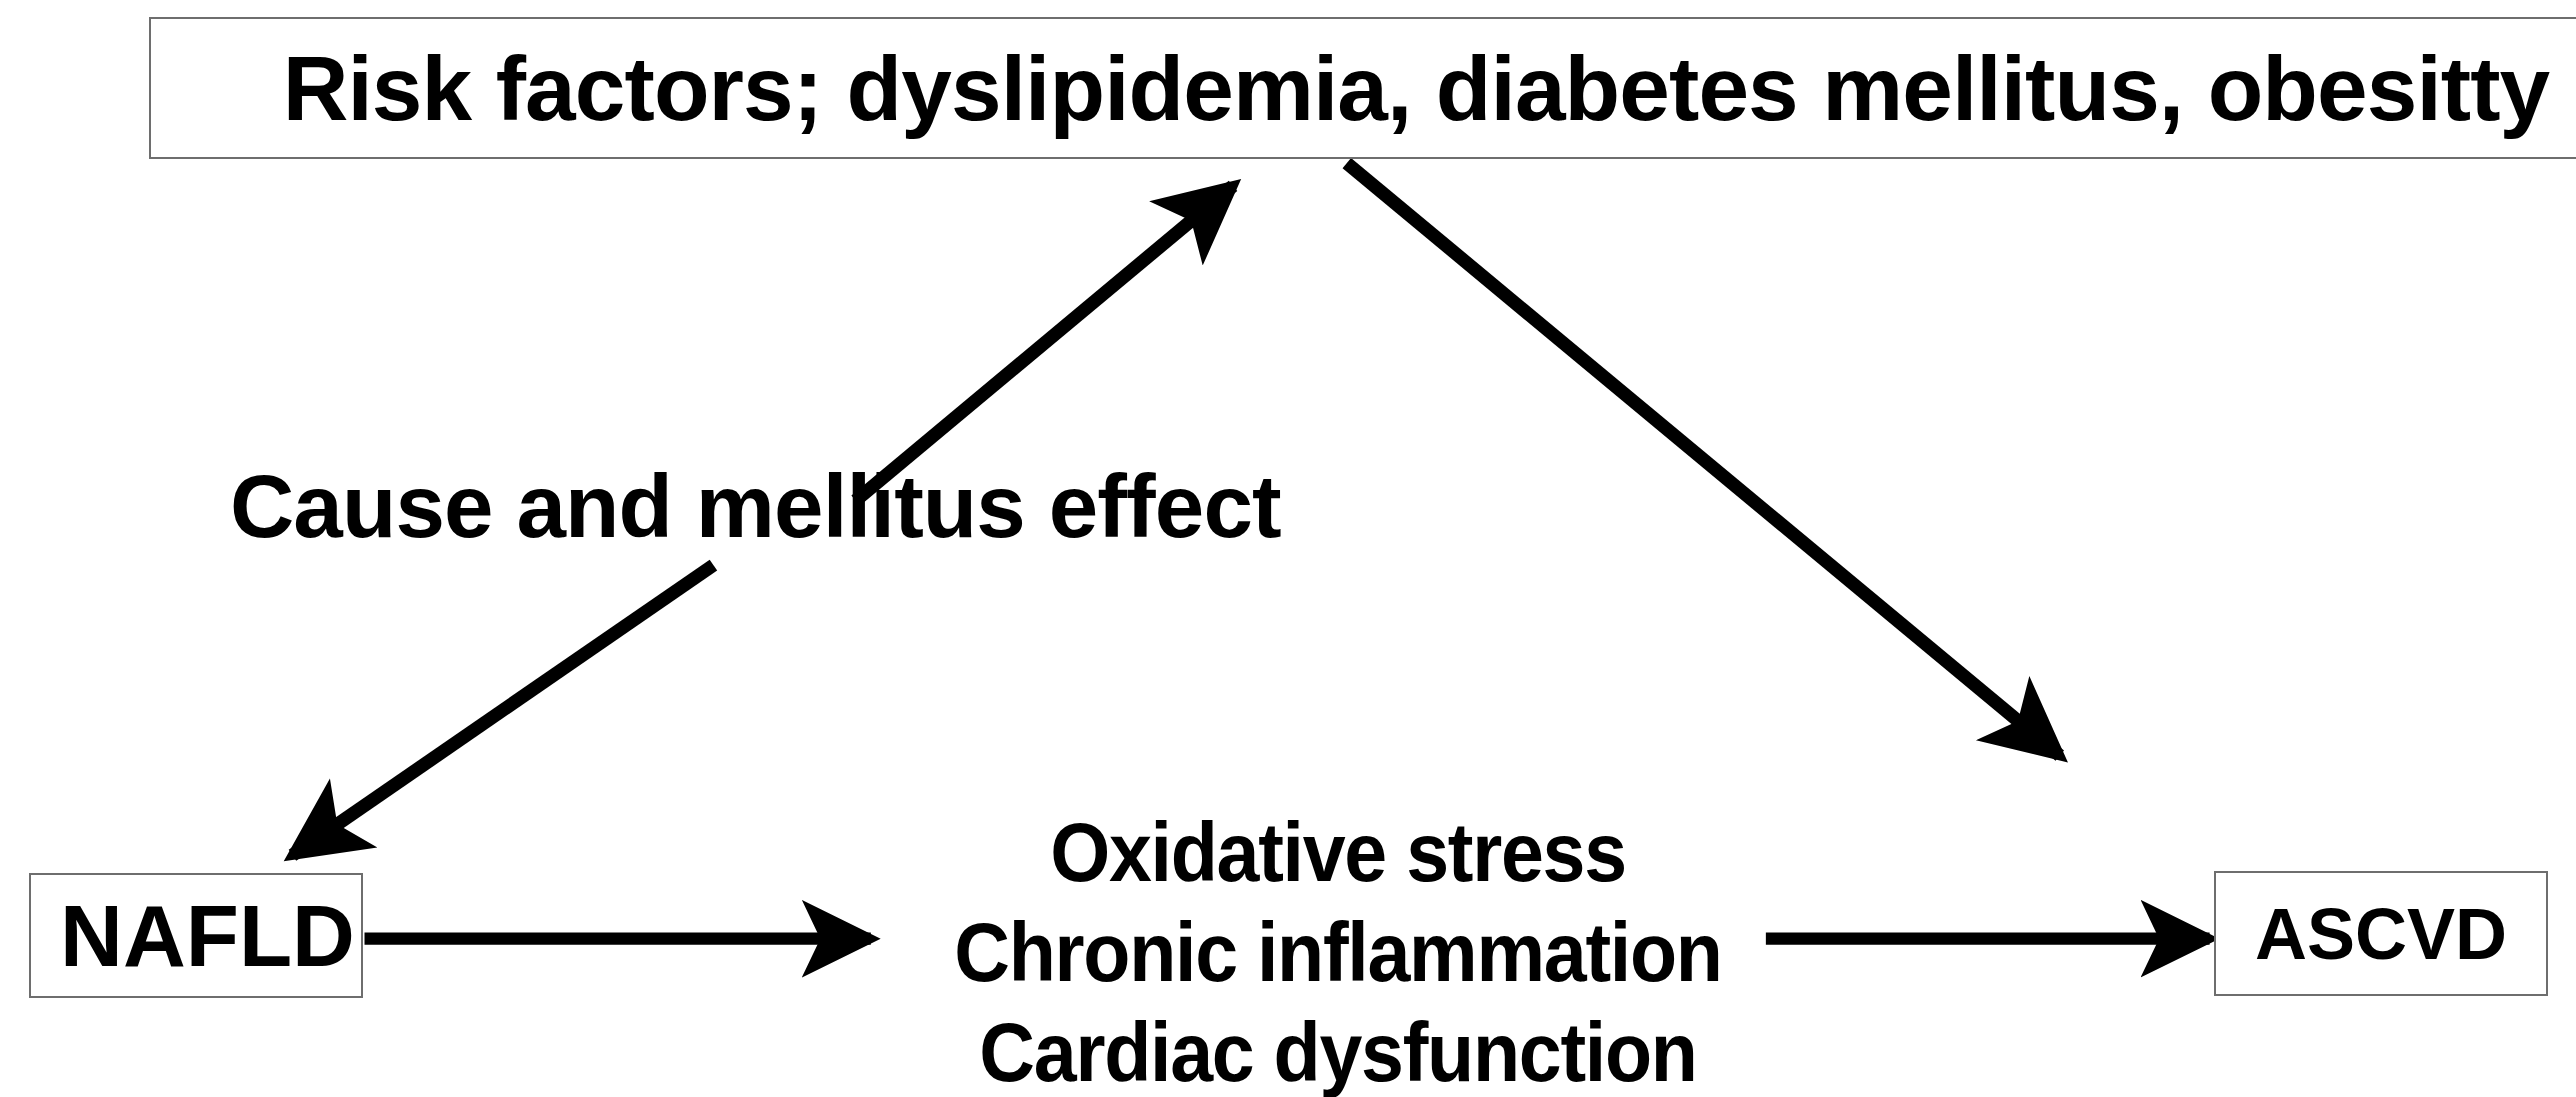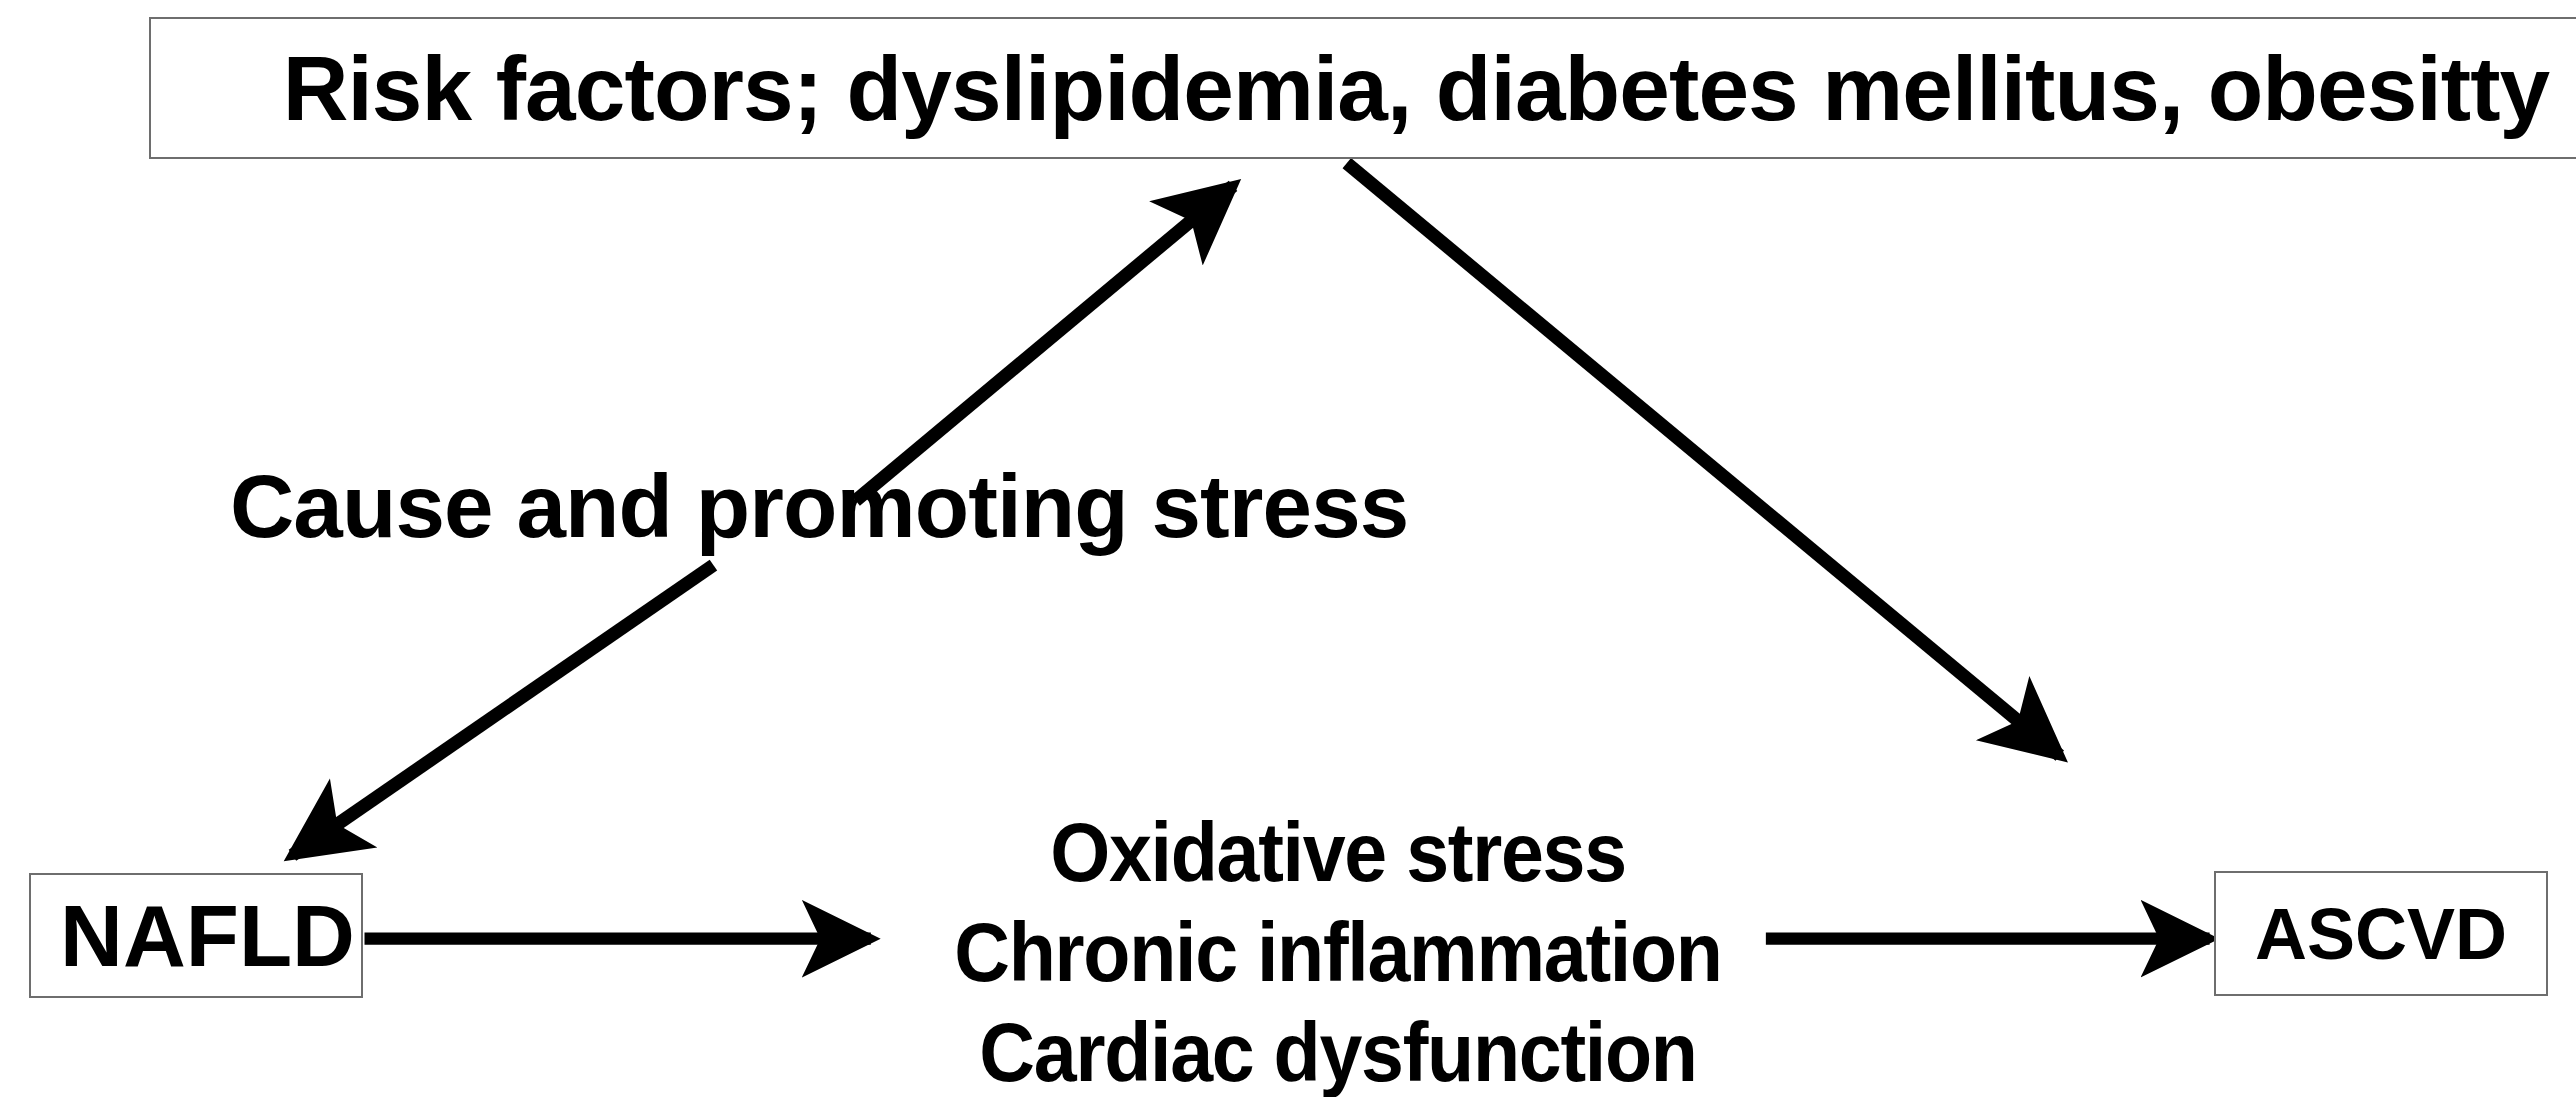--- a/index.html
+++ b/index.html
@@ -130,21 +130,21 @@
 
     <line x1="384" y1="990" x2="918" y2="990" stroke="#000000" stroke-width="13" marker-end="url(#ah)"></line>
 
     <line x1="1862" y1="990" x2="2330" y2="990" stroke="#000000" stroke-width="13" marker-end="url(#ah)"></line>
   </svg>
 
   <div id="box-risk-factors" class="node-box">
     <span class="node-label">Risk factors; dyslipidemia, diabetes mellitus, obesitty</span>
   </div>
 
-  <div id="label-cause-effect" class="free-text">Cause and promoting stress</div>
+  <div id="label-cause-effect" class="free-text">Cause and mellitus effect</div>
 
   <div id="box-nafld" class="node-box">
     <span class="node-label">NAFLD</span>
   </div>
 
   <div id="mediator-stack">
     <span class="free-text">Oxidative stress</span>
     <span class="free-text">Chronic inflammation</span>
     <span class="free-text">Cardiac dysfunction</span>
   </div>

